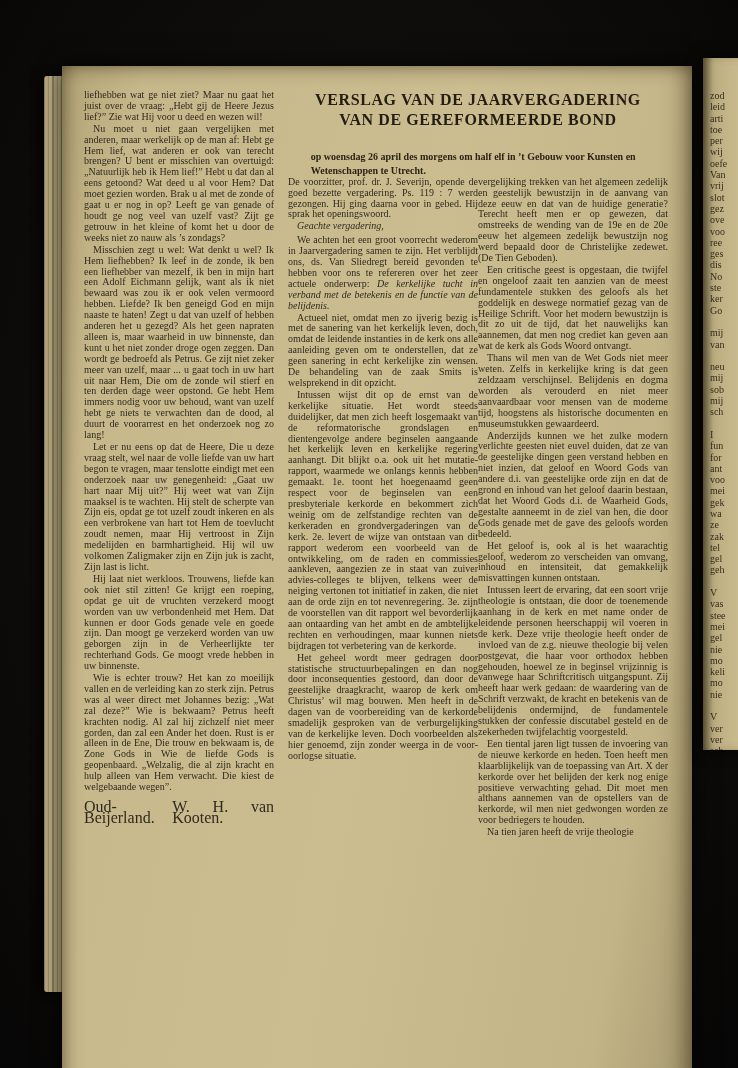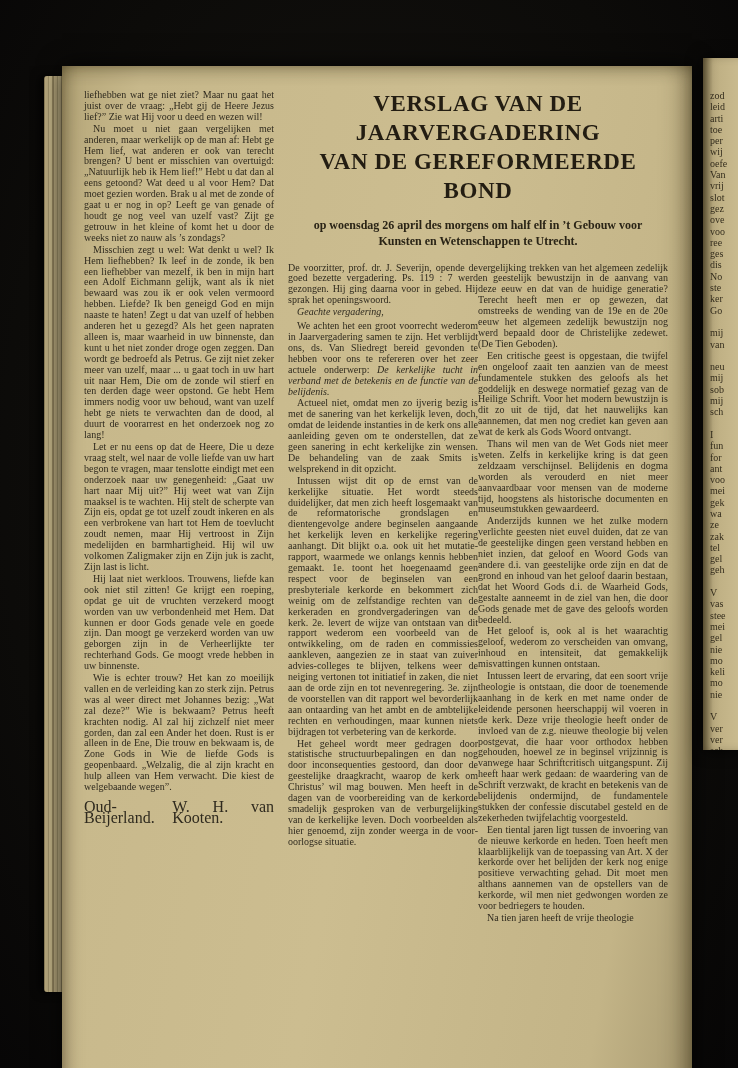--- a/index.html
+++ b/index.html
@@ -33,26 +33,26 @@
     padding:24px 24px 0 22px;
     display:flex; gap:14px; overflow:hidden;
   }
   .textcol { color:#2f2a1e; font-size:10px; line-height:10.9px; text-align:justify; }
   .left-col { width:190px; flex:0 0 190px; }
   .main-art { flex:1; min-width:0; }
   .par { margin:0 0 1px 0; text-indent:9px; overflow-wrap:break-word; }
   .noind { text-indent:0; }
   .flush-first .par:first-child { text-indent:0; }
   .art-title {
-    margin:0 0 12px 0; font-size:23px; line-height:1.26; font-weight:bold;
+    margin:0 0 20px 0; font-size:16px; line-height:1.26; font-weight:bold;
     text-align:center; letter-spacing:.6px; color:#231d12;
   }
   .art-subtitle {
-    width:88%; margin:2px auto 13px auto; font-size:12px; line-height:1.32;
-    font-weight:bold; text-align:center; color:#2a2416;
+    width:88%; margin:2px auto 0 auto; font-size:10px; line-height:1.32;
+    font-weight:bold; color:#2a2416;
   }
   .two-cols { display:flex; }
   .two-cols .tcol { flex:1; min-width:0; }
   .salutation { font-style:italic; margin:0 0 3px 0; text-indent:9px; }
   .topic-em { font-style:italic; }
   .signature-row {
     display:flex; justify-content:flex-start; margin-top:9px; font-size:16px;
   }
   .page-num {
     position:absolute; left:24px; bottom:30px; font-weight:bold;

